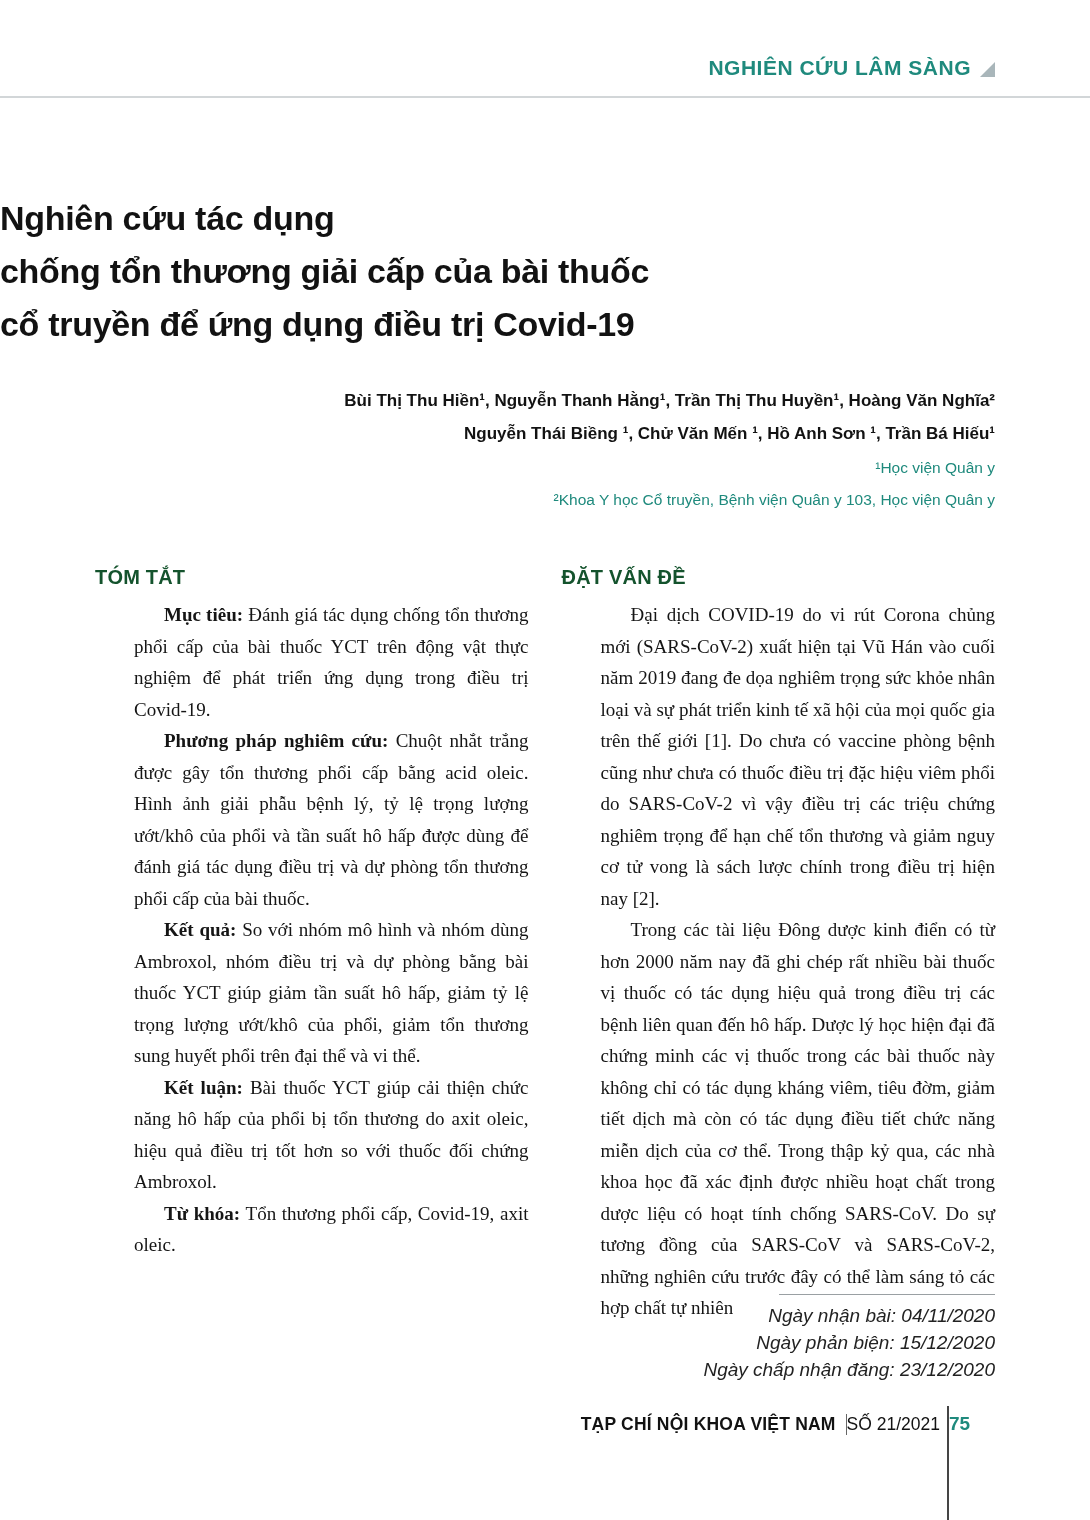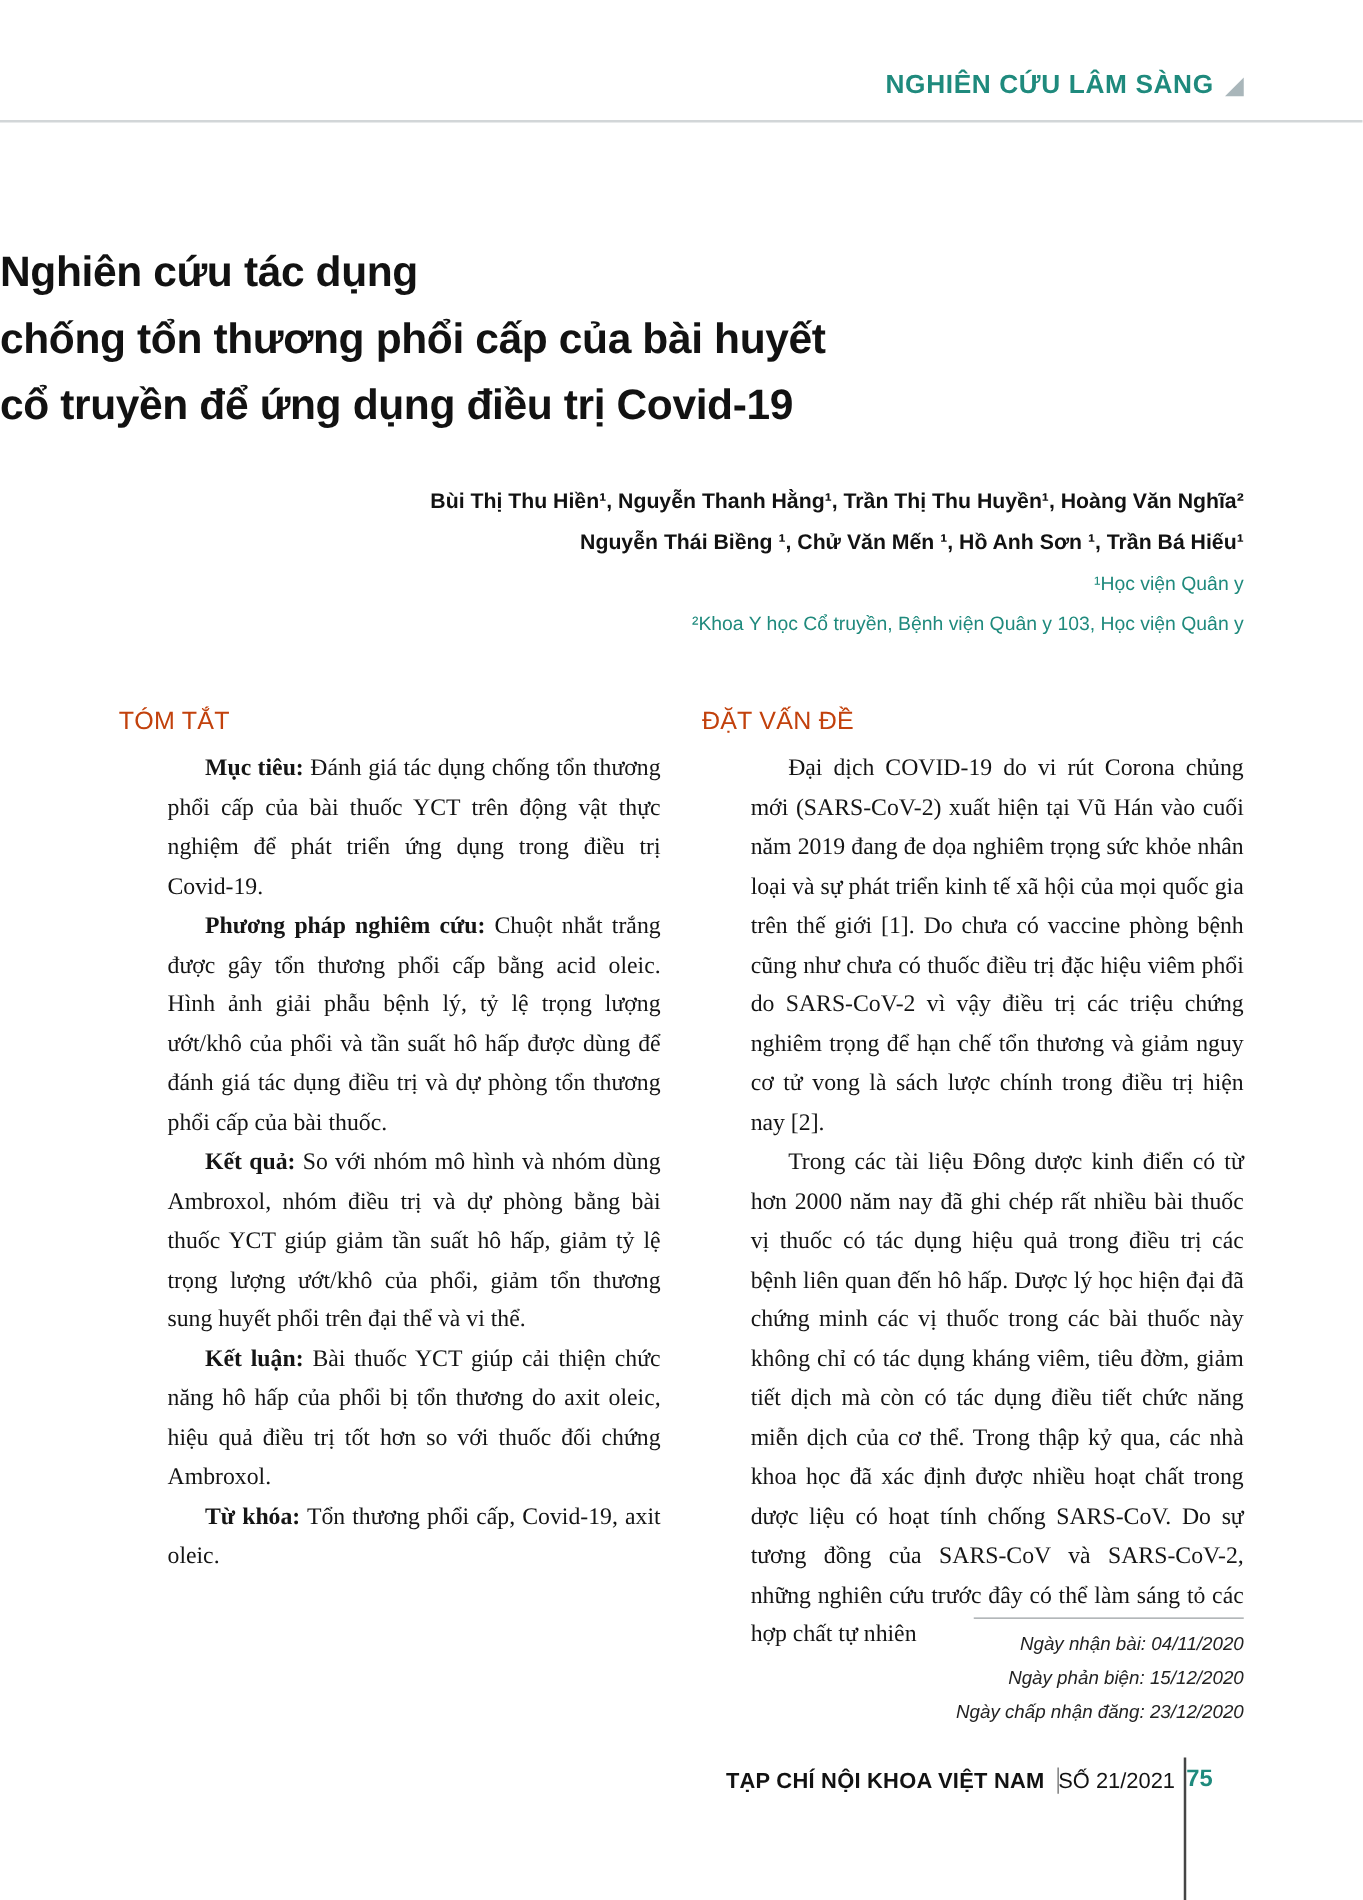--- a/index.html
+++ b/index.html
@@ -41,31 +41,31 @@
     position:absolute; top:452px; right:95px; width:820px; text-align:right;
     font-family:"Liberation Sans","DejaVu Sans",sans-serif;
     font-size:15.5px; line-height:32px; color:#1f8a7d;
   }
 
   
   .columns { position:absolute; top:566px; left:95px; width:900px; display:flex; gap:33px; }
   .col { flex:1; min-width:0; }
   .col-heading {
     font-family:"Liberation Sans","DejaVu Sans",sans-serif;
-    font-weight:normal; font-size:20px; color:#c2410c; margin-bottom:10px;
+    font-weight:bold; font-size:20px; color:#14532d; margin-bottom:10px;
     letter-spacing:0.2px;
   }
   .col p { font-size:19px; line-height:31.5px; text-align:justify; text-indent:30px; color:#151515;margin-left:39px; }
 
   
   .dates-rule { position:absolute; top:1294px; right:95px; width:216px; height:1px; background:#9aa0a3; }
   .dates {
     position:absolute; top:1302px; right:95px; width:400px; text-align:right;
     font-family:"Liberation Sans","DejaVu Sans",sans-serif;
-    font-style:italic; font-size:15px; line-height:27px; color:#222222;
+    font-style:italic; font-size:19px; line-height:27px; color:#222222;
   }
 
   
   .footer {
     position:absolute; top:1414px; right:150px;
     font-family:"Liberation Sans","DejaVu Sans",sans-serif;
     font-size:17.5px; color:#121212; display:flex; align-items:baseline;
     white-space:nowrap;
   }
   .footer .journal { font-weight:bold; letter-spacing:0.2px; }
@@ -81,21 +81,21 @@
 <body>
 
 <div class="header-bar">
   <span class="header-label">NGHIÊN CỨU LÂM SÀNG</span>
   <span class="tri"></span>
 </div>
 <div class="header-rule"></div>
 
 <div class="title">
   <div>Nghiên cứu tác dụng</div>
-  <div>chống tổn thương phổi cấp của bài huyết</div>
+  <div>chống tổn thương giải cấp của bài thuốc</div>
   <div>cổ truyền để ứng dụng điều trị Covid-19</div>
 </div>
 
 <div class="authors">
   <div>Bùi Thị Thu Hiền¹, Nguyễn Thanh Hằng¹, Trần Thị Thu Huyền¹, Hoàng Văn Nghĩa²</div>
   <div>Nguyễn Thái Biềng ¹, Chử Văn Mến ¹, Hồ Anh Sơn ¹, Trần Bá Hiếu¹</div>
 </div>
 
 <div class="affils">
   <div>¹Học viện Quân y</div>

